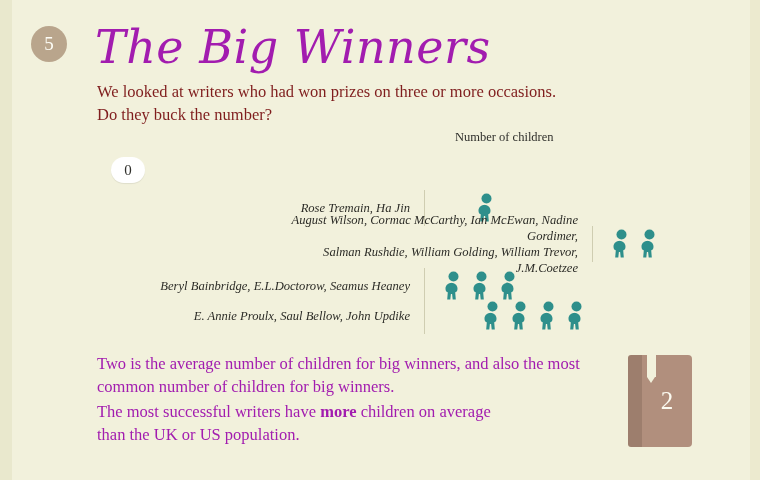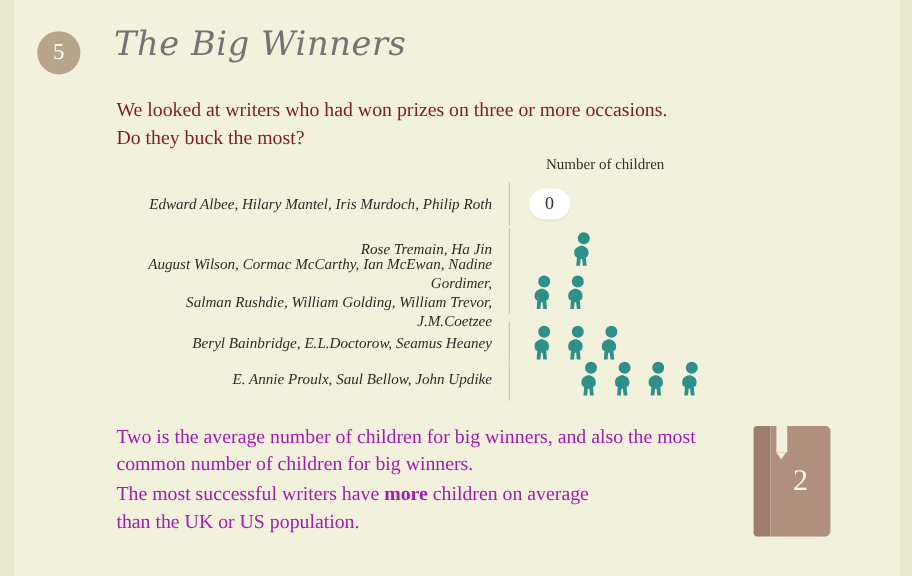--- a/index.html
+++ b/index.html
@@ -46,22 +46,22 @@
     font-size: 19px;
     display: flex;
     align-items: center;
     justify-content: center;
   }
   .title {
     position: absolute;
     left: 95px; top: 20px;
     font-family: "DejaVu Serif", serif;
     font-style: italic;
-    font-size: 28px;
-    color: #737373;
+    font-size: 46px;
+    color: #a21caf;
     letter-spacing: 0.5px;
   }
   .intro {
     position: absolute;
     left: 97px; top: 80px;
     width: 520px;
     font-size: 16.5px;
     line-height: 23px;
     color: #7f1d1d;
   }
@@ -195,48 +195,45 @@
 
 <div class="page">
   <div class="left-band"></div>
   <div class="right-band"></div>
 
   <div class="num-badge">5</div>
   <div class="title">The Big Winners</div>
 
   <div class="intro">
     <div>We looked at writers who had won prizes on three or more occasions.</div>
-    <div>Do they buck the most?</div>
+    <div>Do they buck the number?</div>
   </div>
 
   <div class="chart">
     <div class="chart-axis-label">Number of children</div>
 
     <div class="row" style="top: 22px;">
-      <div class="row-names">
-        <div>Edward Albee, Hilary Mantel, Iris Murdoch, Philip Roth</div>
-      </div>
       <div class="row-icons">
         <div class="zero-pill">0</div>
       </div>
     </div>
 
     <div class="row" style="top: 60px; gap: 33px;">
       <div class="row-names">
         <div>Rose Tremain, Ha Jin</div>
       </div>
       <div class="row-icons">
         <svg class="kid" viewBox="0 0 25 30">
             <circle cx="12.5" cy="5.5" r="5" fill="#2e8f8b"></circle>
             <path d="M12.5 11.5c-5 0-8 2.4-8 6.2 0 2.2 1 3.6 2.3 3.6l-.6 7.2h3.1l.6-5.6h1.2l.6 5.6h3.1l-.6-7.2c1.3 0 2.3-1.4 2.3-3.6 0-3.8-3-6.2-8-6.2z" fill="#2e8f8b"></path>
           </svg>
       </div>
     </div>
 
-    <div class="row" style="top: 96px;">
+    <div class="row" style="top: 96px; justify-content: flex-end;">
       <div class="row-names two-line">
         <div>August Wilson, Cormac McCarthy, Ian McEwan, Nadine Gordimer,</div>
         <div>Salman Rushdie, William Golding, William Trevor, J.M.Coetzee</div>
       </div>
       <div class="row-icons">
         <svg class="kid" viewBox="0 0 25 30">
             <circle cx="12.5" cy="5.5" r="5" fill="#2e8f8b"></circle>
             <path d="M12.5 11.5c-5 0-8 2.4-8 6.2 0 2.2 1 3.6 2.3 3.6l-.6 7.2h3.1l.6-5.6h1.2l.6 5.6h3.1l-.6-7.2c1.3 0 2.3-1.4 2.3-3.6 0-3.8-3-6.2-8-6.2z" fill="#2e8f8b"></path>
           </svg>
         <svg class="kid" viewBox="0 0 25 30">

